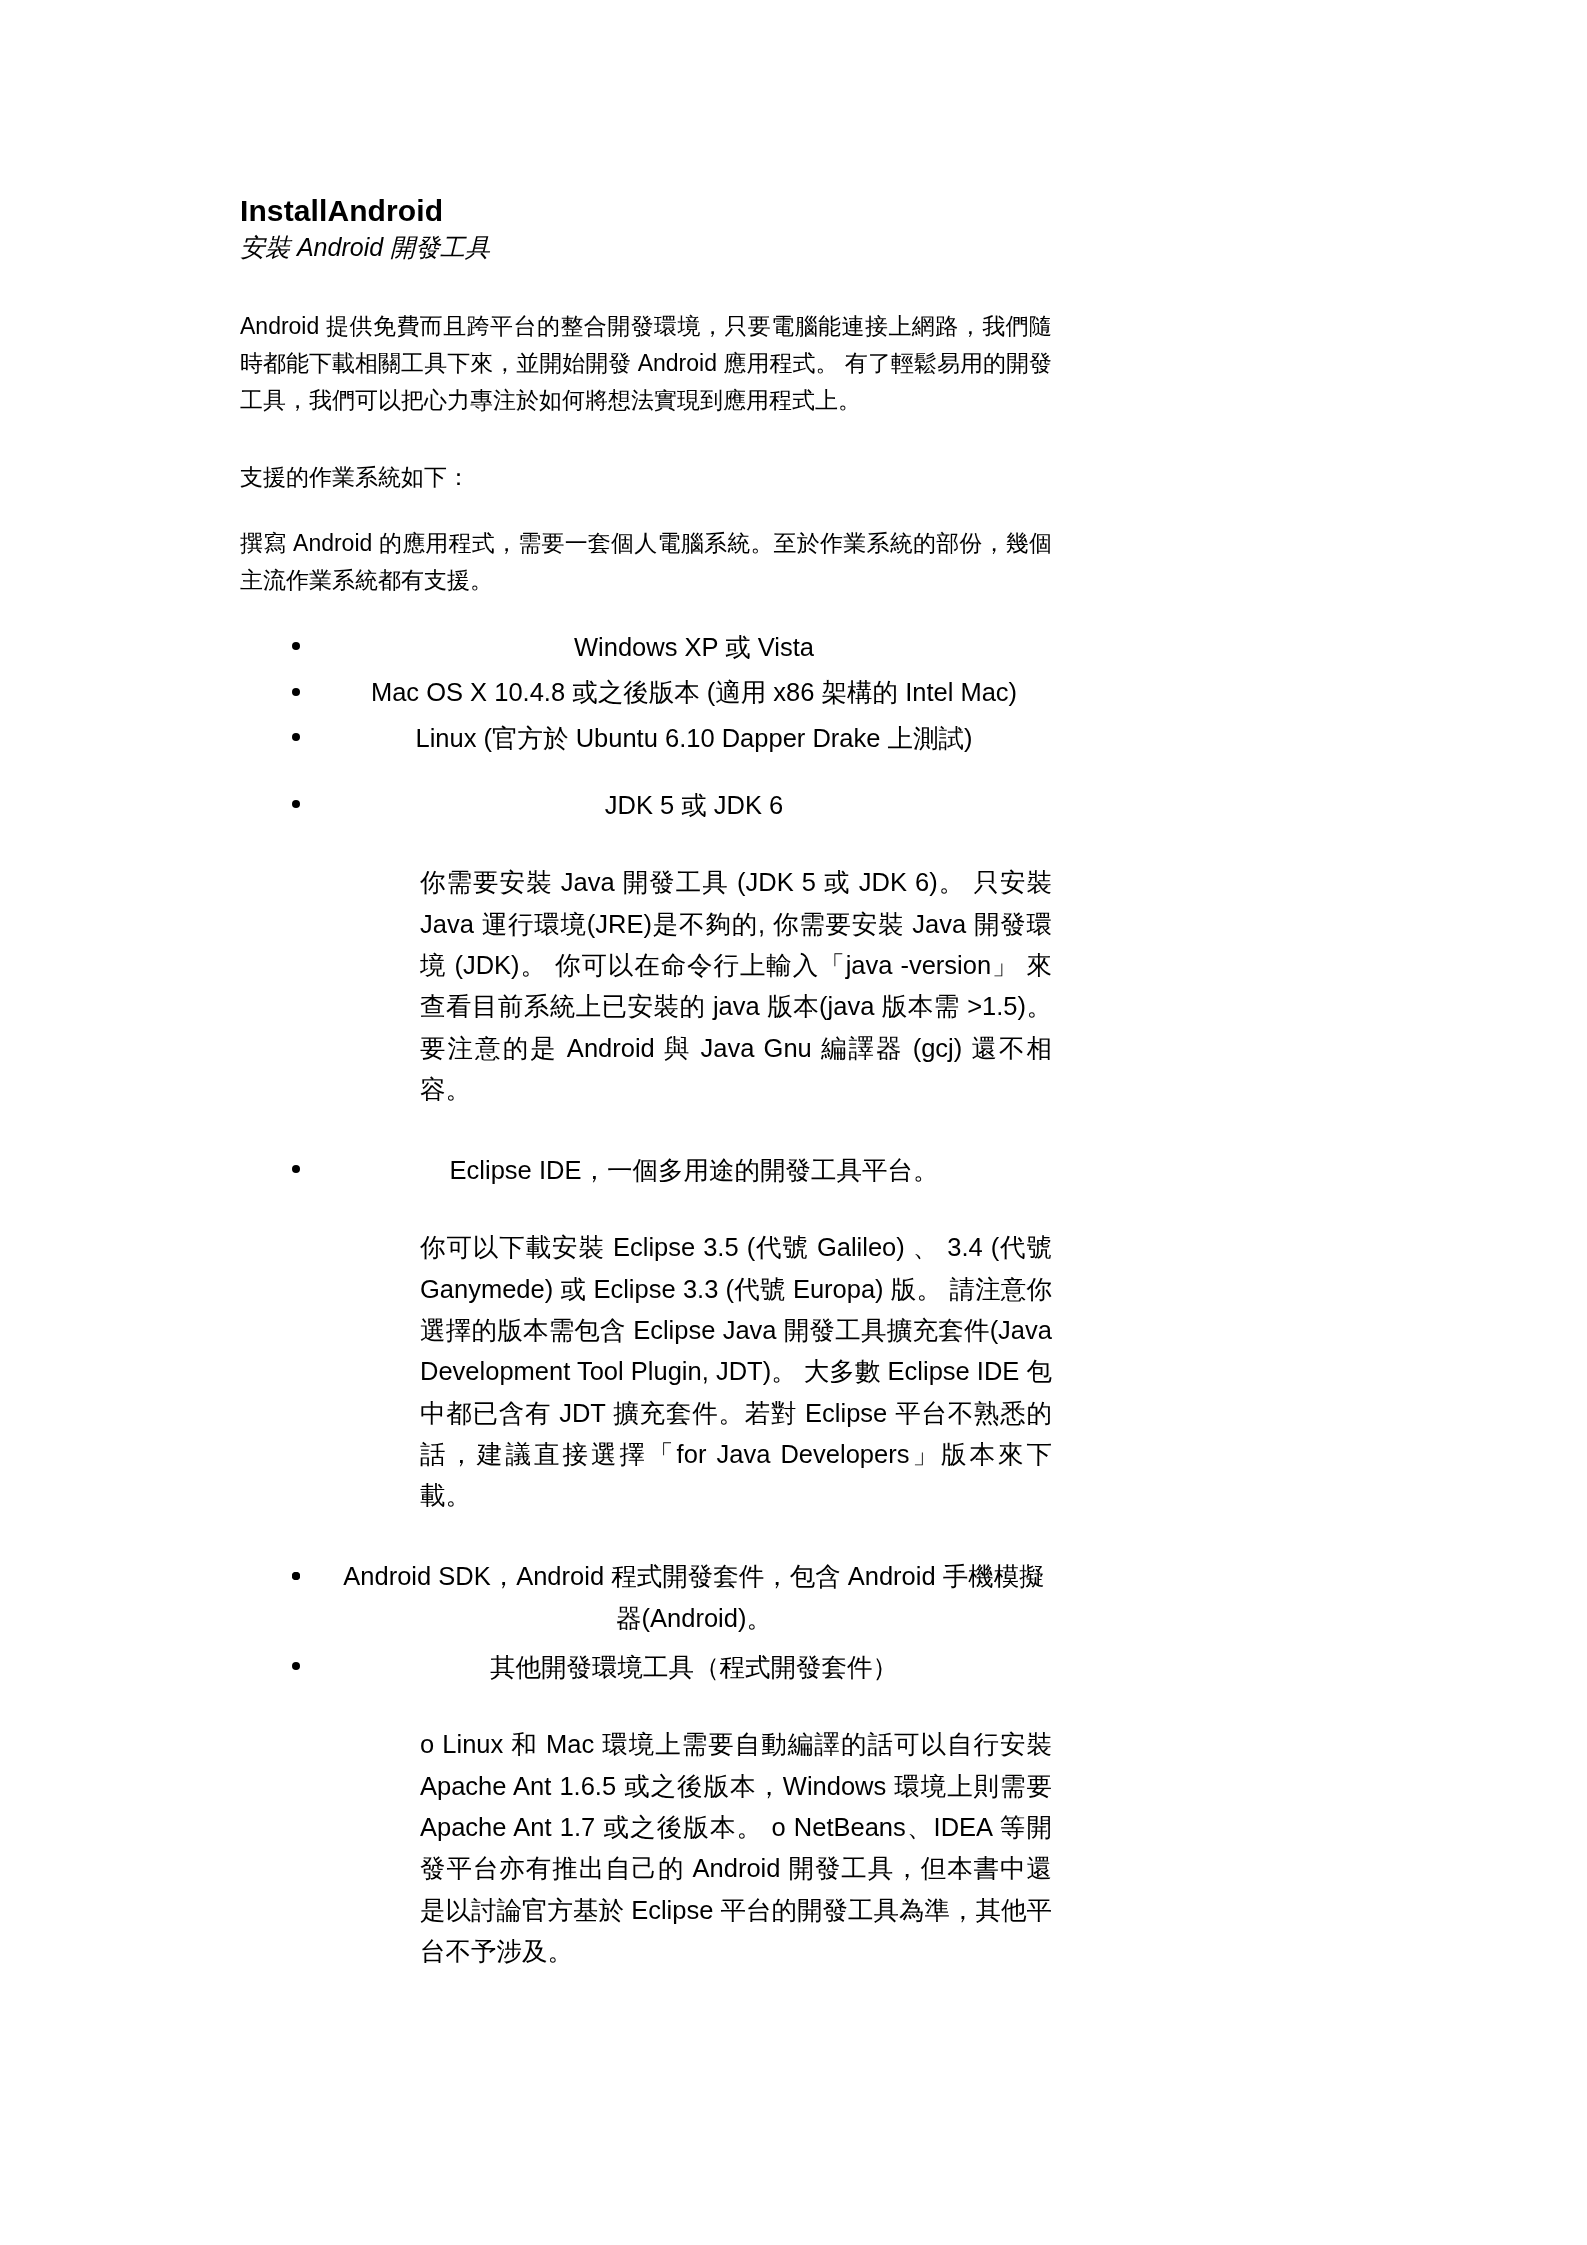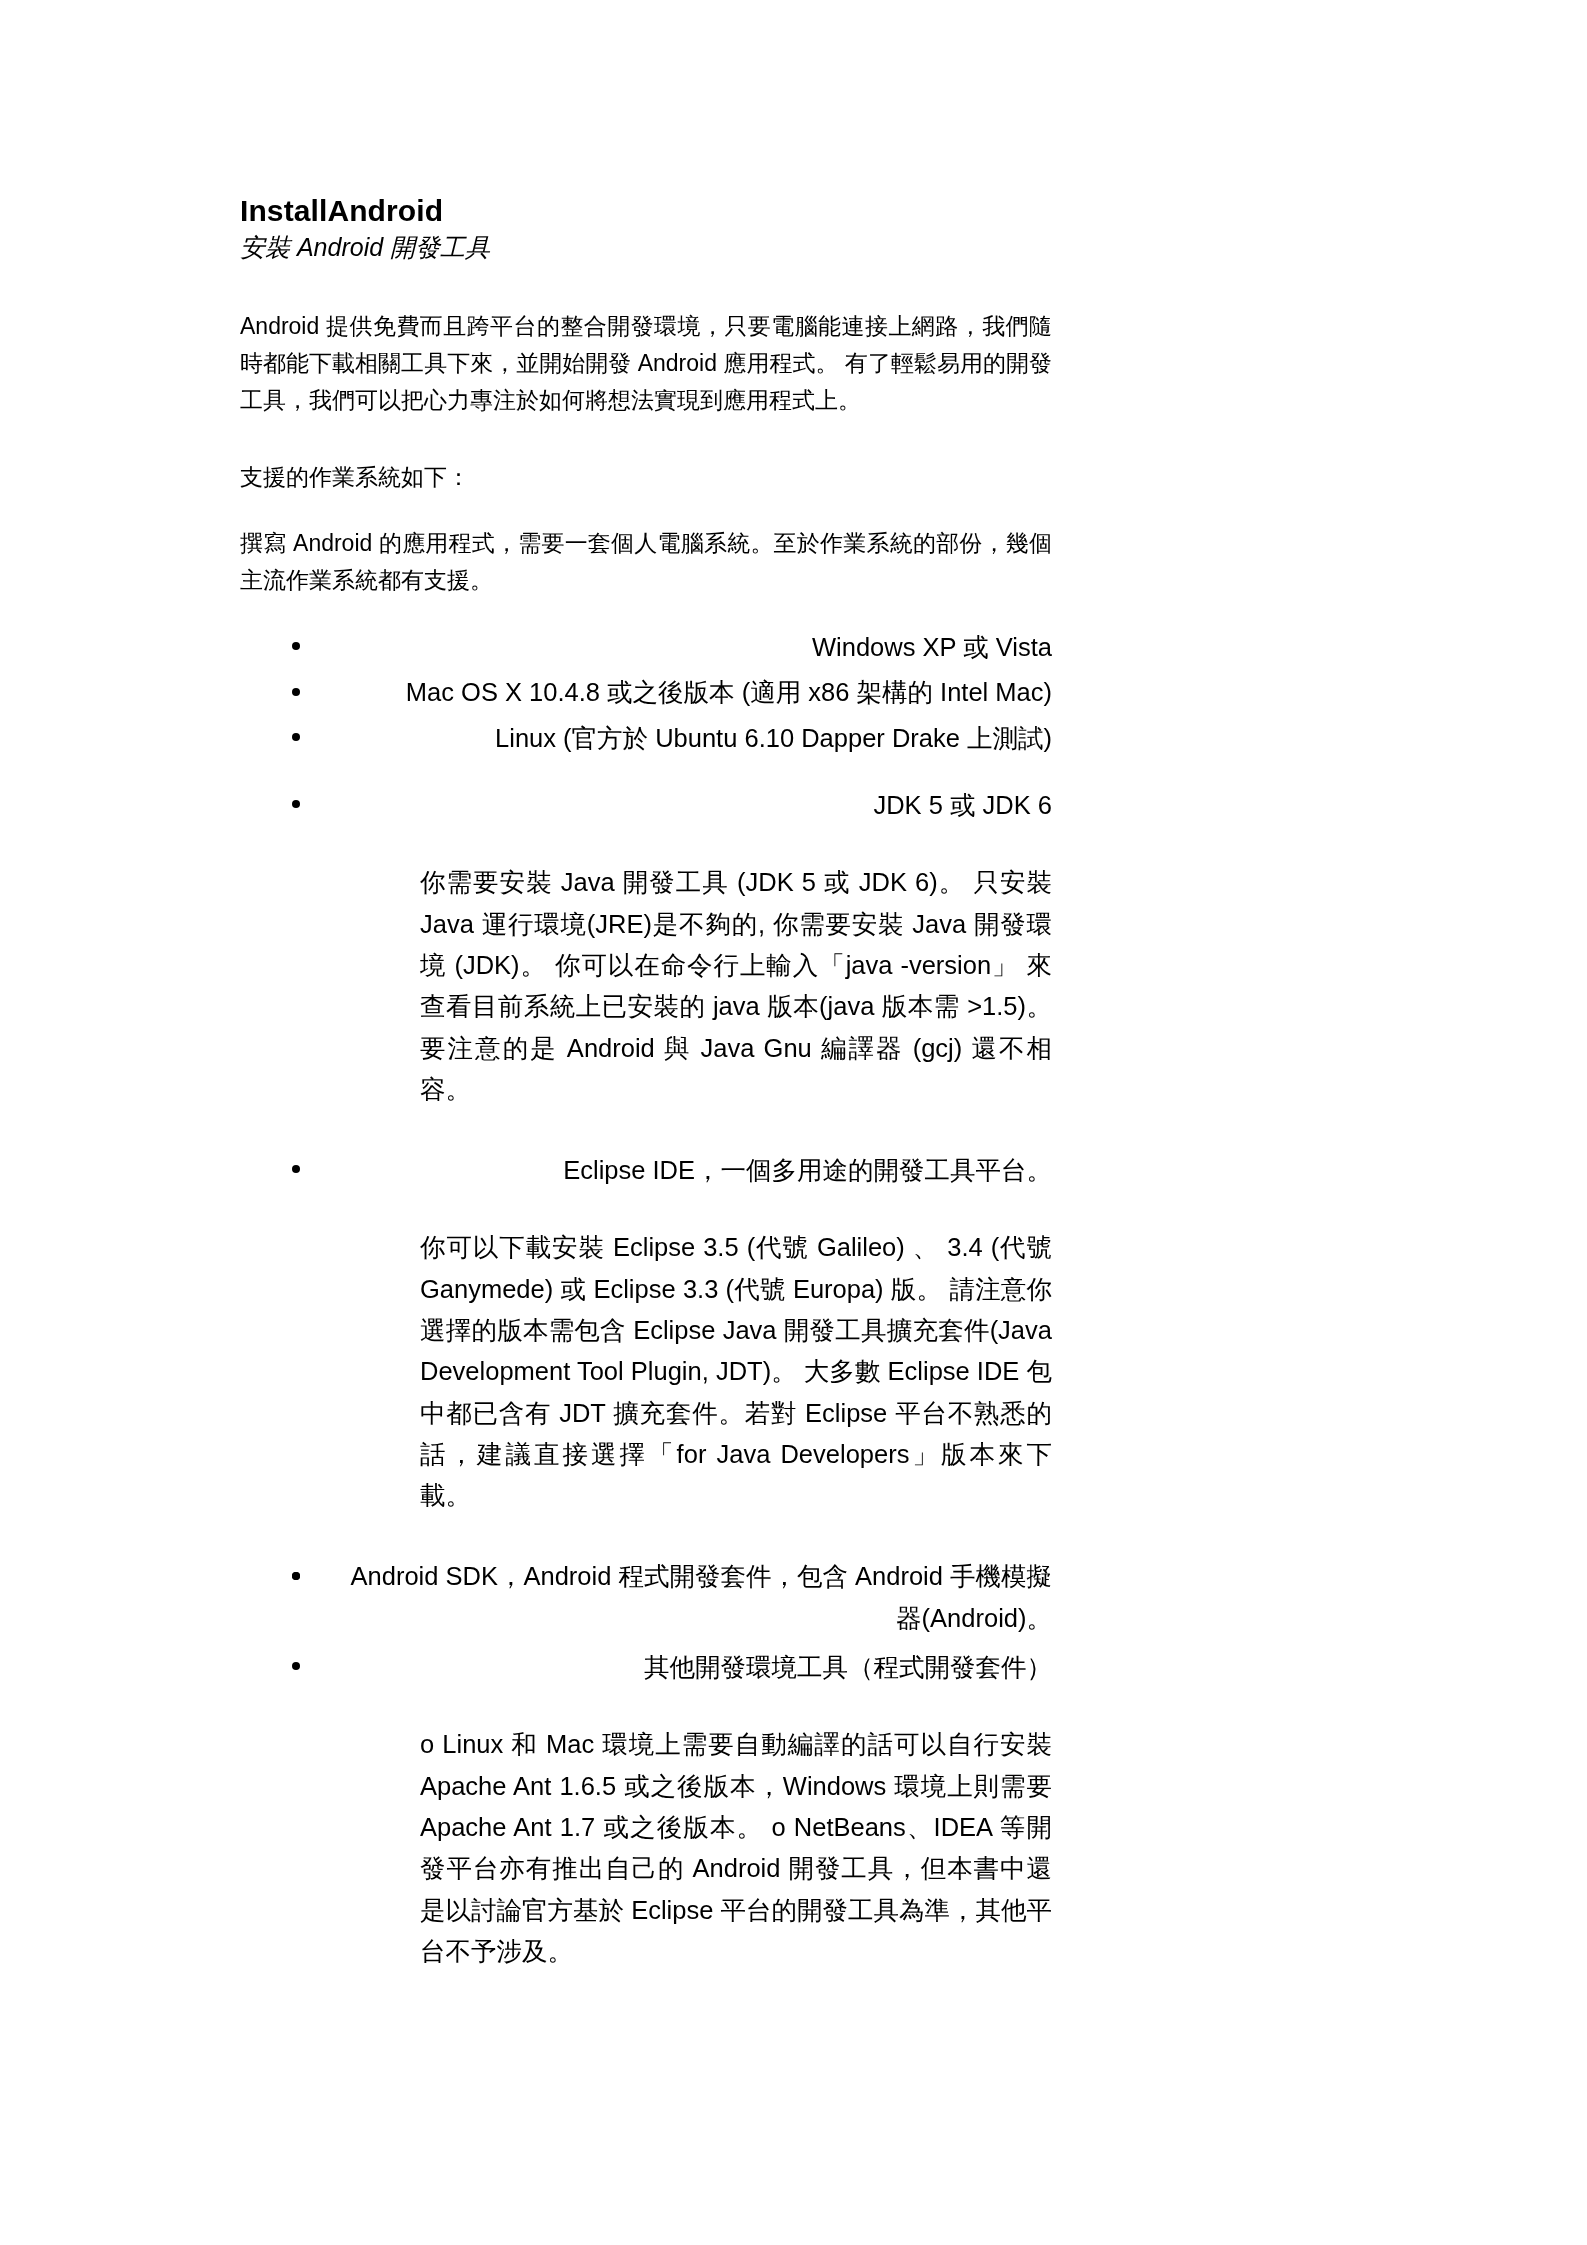--- a/index.html
+++ b/index.html
@@ -66,21 +66,21 @@
     list-style: none;
     margin: 0 0 26px 0;
     padding: 0;
   }
   .bullets li {
     position: relative;
     font-size: 25.5px;
     line-height: 1.62;
     padding-left: 96px;
     margin-bottom: 4px;
-    text-align: right;
+    text-align: center;
   }
   .bullets li .dot {
     position: absolute;
     left: 52px;
     top: 0.60em;
     width: 8px;
     height: 8px;
     border-radius: 50%;
     background: #000;
     display: block;

